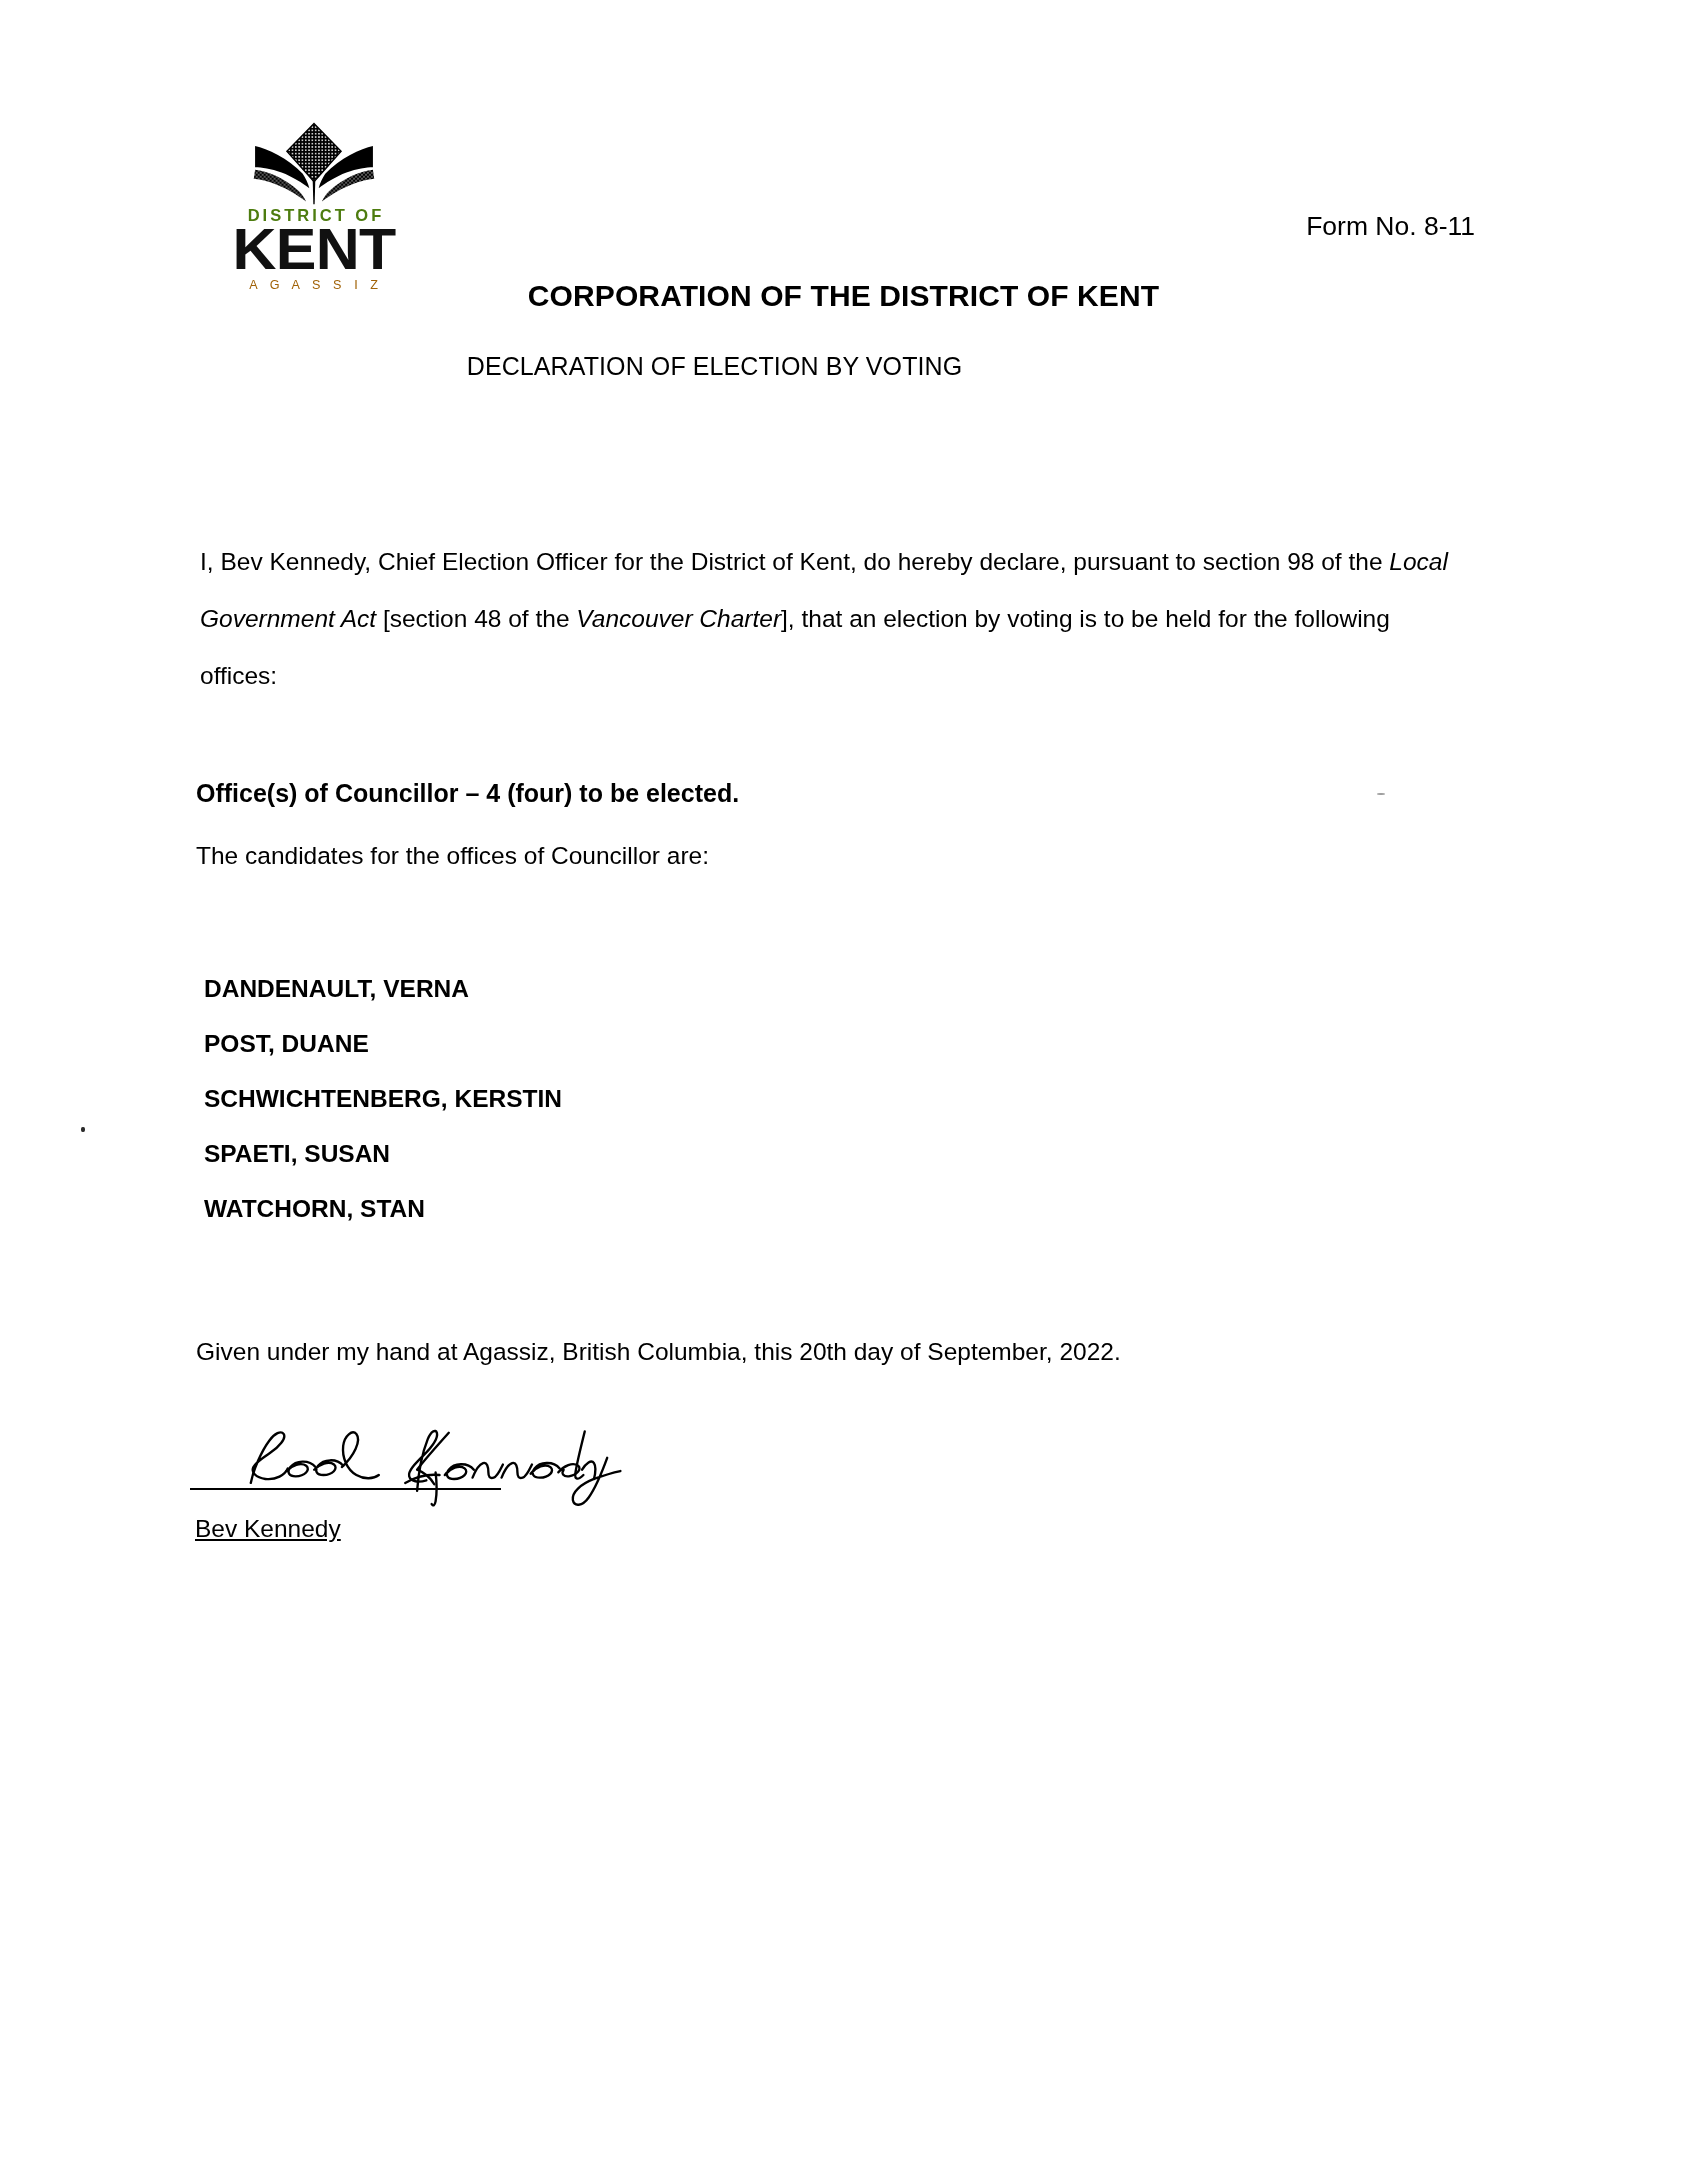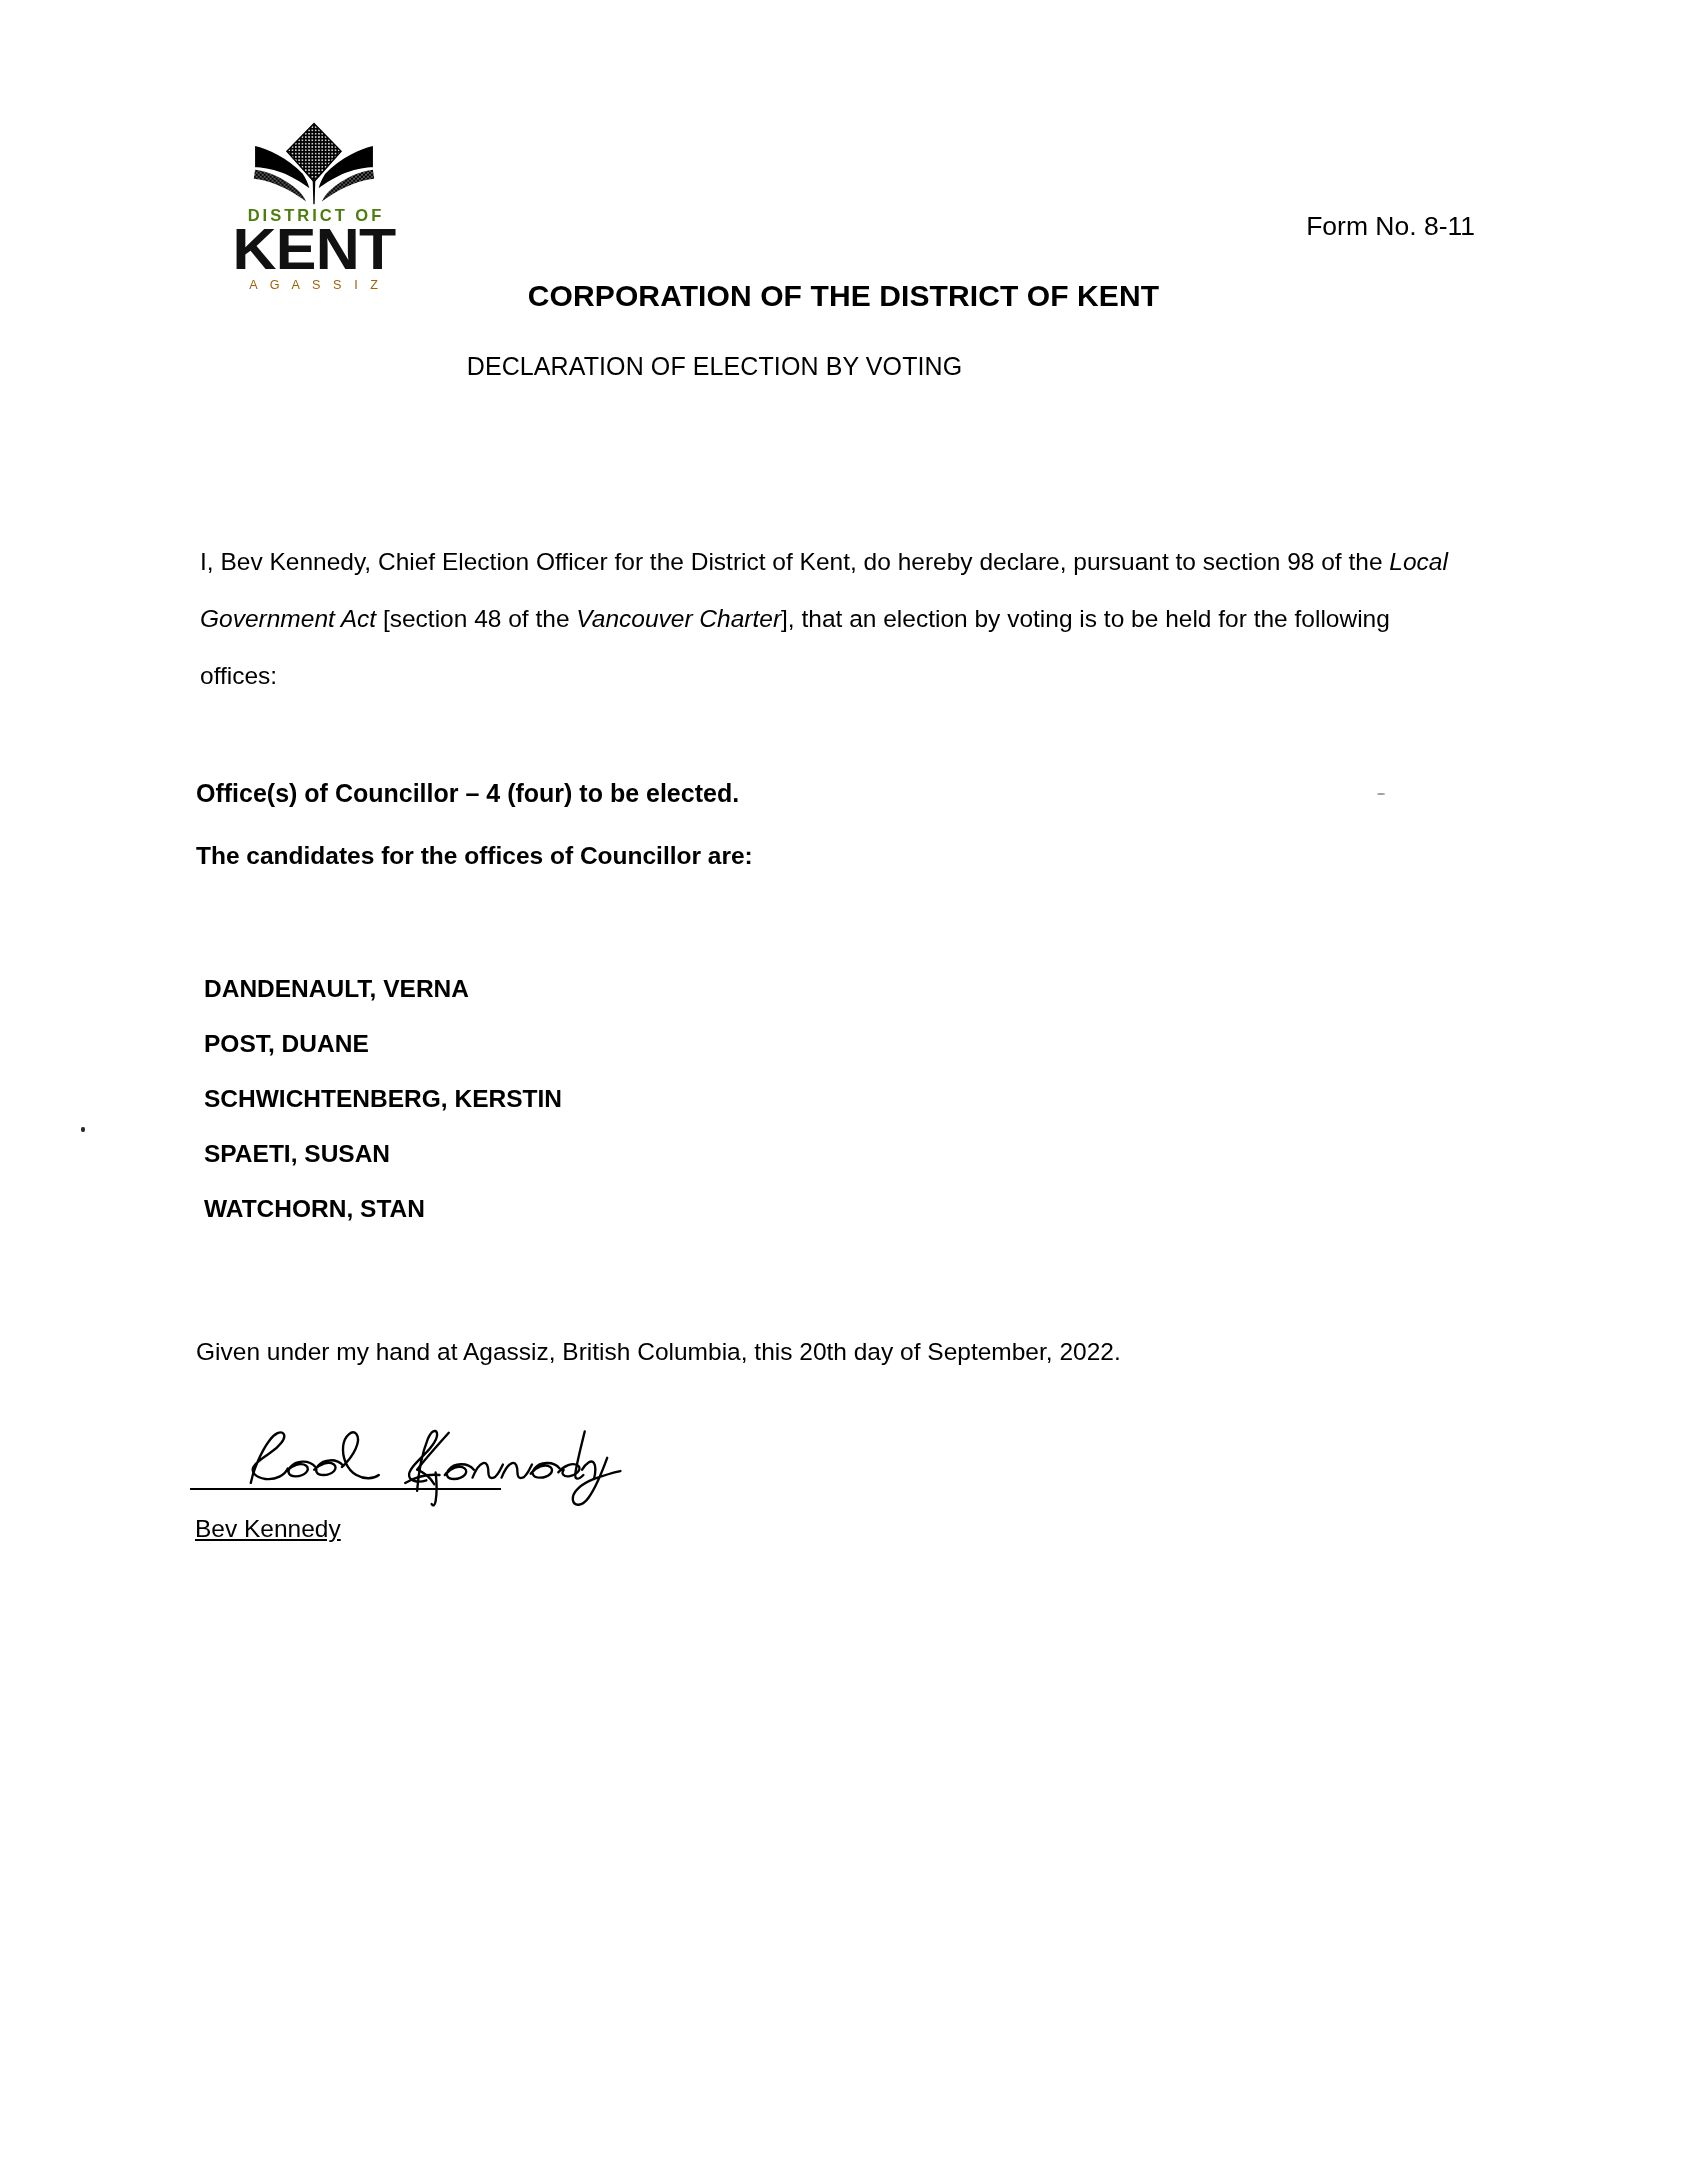--- a/index.html
+++ b/index.html
@@ -157,21 +157,21 @@
     font-weight: 700;
     line-height: 1;
     white-space: nowrap;
   }
 
   .candidates-lead {
     position: absolute;
     left: 196px;
     top: 844px;
     font-size: 24.5px;
-    font-weight: 700;
+    font-weight: 400;
     line-height: 1;
     white-space: nowrap;
   }
 
   .candidate-list {
     position: absolute;
     left: 196px;
     top: 953px;
     margin: 8px;
     padding: 0;

